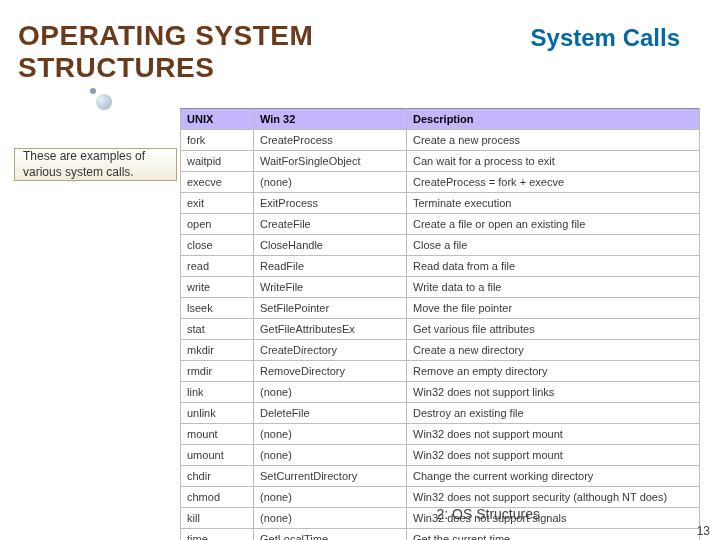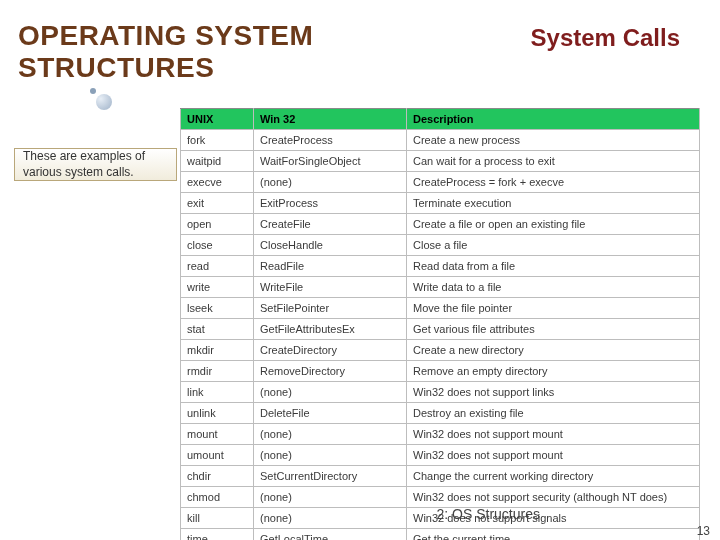--- a/index.html
+++ b/index.html
@@ -28,21 +28,21 @@
     color: #6b3a1a;
     line-height: 1.15;
     letter-spacing: 0.5px;
   }
   .title-right {
     position: absolute;
     right: 40px;
     top: 24px;
     font-size: 24px;
     font-weight: bold;
-    color: #7f1d1d;
+    color: #0369a1;
   }
   .caption-box {
     position: absolute;
     left: 14px;
     top: 148px;
     width: 145px;
     border: 1px solid #b9a77a;
     background: linear-gradient(#fff, #f1ecdc);
     font-size: 12px;
     color: #333;
@@ -91,21 +91,21 @@
     border: 1px solid #bdbdbd;
     padding: 2px 6px;
     text-align: left;
     vertical-align: middle;
     height: 16px;
     line-height: 14px;
   }
   table.calls th {
     font-weight: bold;
     color: #000;
-    background: #22c55e;
+    background: #c4b5fd;
     border-top: 1px solid #8a8a8a;
   }
   table.calls th.unix { width: 60px; }
   table.calls th.win32 { width: 140px; }
   table.calls th.desc { width: auto; }
   .footer-ref {
     position: absolute;
     right: 180px;
     bottom: 18px;
     font-size: 14px;

